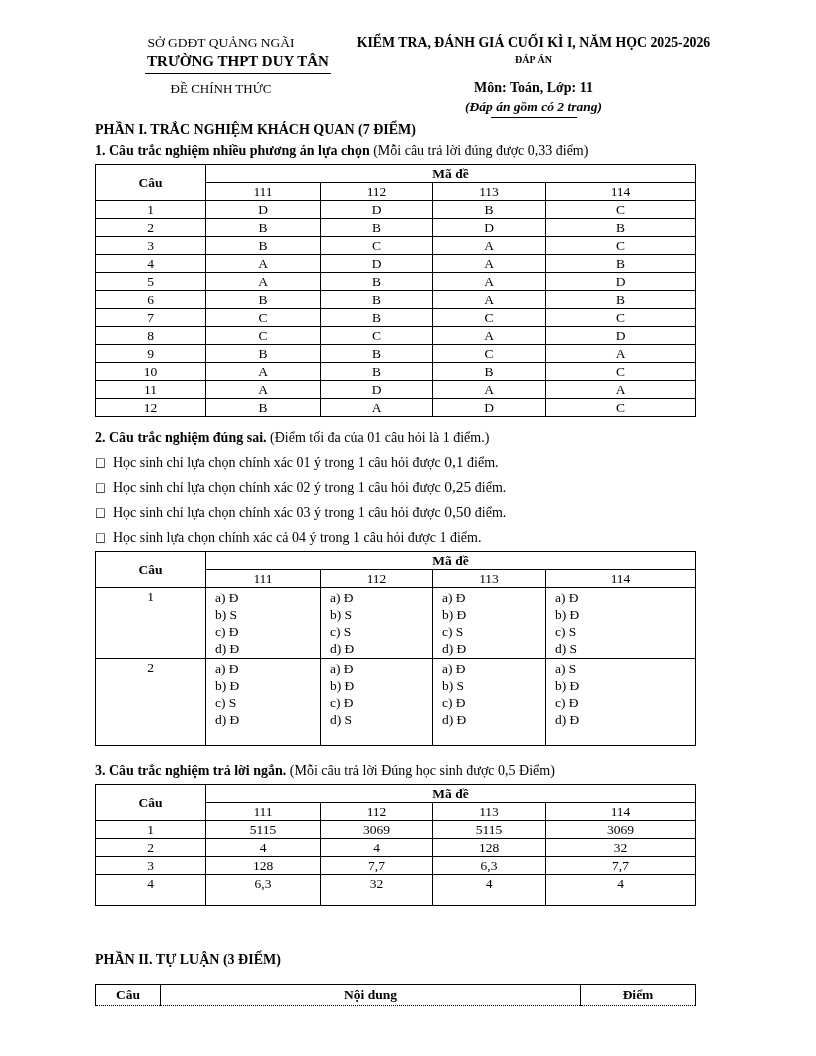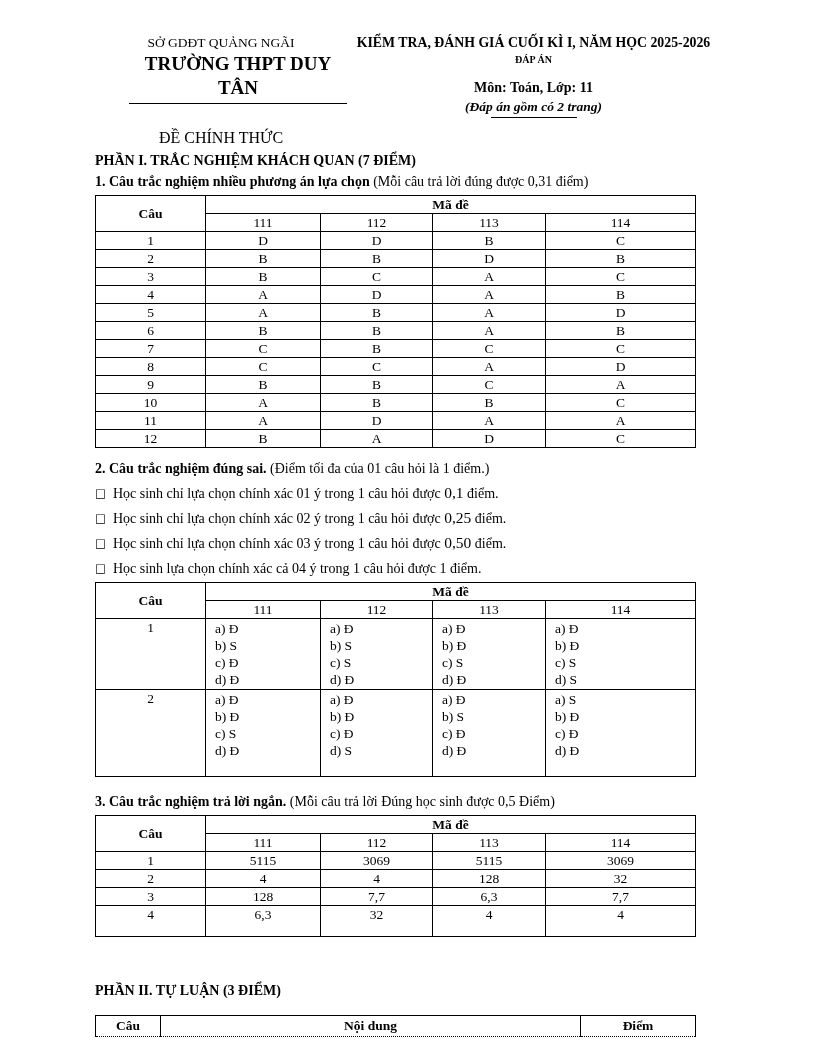--- a/index.html
+++ b/index.html
@@ -7,23 +7,23 @@
   body {
     width:816px; height:1056px; overflow:hidden;
     color:#000; font-family:"Liberation Serif", serif; font-size:14px;
   }
   .page { padding:34px 96px 0 95px; }
 
   
   .doc-header { display:flex; align-items:flex-start; }
   .hdr-left { width:252px; text-align:center; line-height:1.3; }
   .dept { font-size:13.5px; }
-  .school { display:inline-block; font-weight:bold; font-size:19px;
+  .school { display:inline-block; font-weight:bold; font-size:15px;
             border-bottom:1px solid #000; padding:0 2px 2px;margin-left:34px; }
-  .exam-type { margin-top:24px; font-size:16px; }
+  .exam-type { margin-top:7px; font-size:13px; }
   .hdr-right { flex:1; text-align:center; line-height:1.3; }
   .exam-title { font-weight:bold; font-size:13.8px; }
   .answer-key-label { font-weight:bold; font-size:10px; margin-top:1px; }
   .subject-line { font-weight:bold; margin-top:13px; }
   .pages-note { font-style:italic; font-size:13.5px; margin-top:1px;font-weight:bold; }
   .pages-note::after { content:""; display:block; width:86px; margin:1px auto 0;
                        border-top:1px solid #000; }
 
   
   .part-title { font-weight:bold; margin-top:4px; }
@@ -68,21 +68,21 @@
     <div class="hdr-right">
       <div class="exam-title">KIỂM TRA, ĐÁNH GIÁ CUỐI KÌ I, NĂM HỌC 2025-2026</div>
       <div class="answer-key-label">ĐÁP ÁN</div>
       <div class="subject-line">Môn: Toán,  Lớp: 11</div>
       <div class="pages-note">(Đáp án gồm có 2 trang)</div>
     </div>
   </div>
 
   <p class="part-title">PHẦN I. TRẮC NGHIỆM KHÁCH QUAN (7 ĐIỂM)</p>
 
-  <p class="sec-heading"><span class="hb">1.  Câu trắc nghiệm nhiều phương án lựa chọn</span><span> (Mỗi câu trả lời đúng được 0,31 điểm)</span></p>
+  <p class="sec-heading"><span class="hb">1.  Câu trắc nghiệm nhiều phương án lựa chọn</span><span> (Mỗi câu trả lời đúng được 0,33 điểm)</span></p>
 
   <table class="t1">
     <colgroup>
         <col style="width:110px">
         <col style="width:115px">
         <col style="width:112px">
         <col style="width:113px">
         <col style="width:150px">
       </colgroup>
     <thead>

